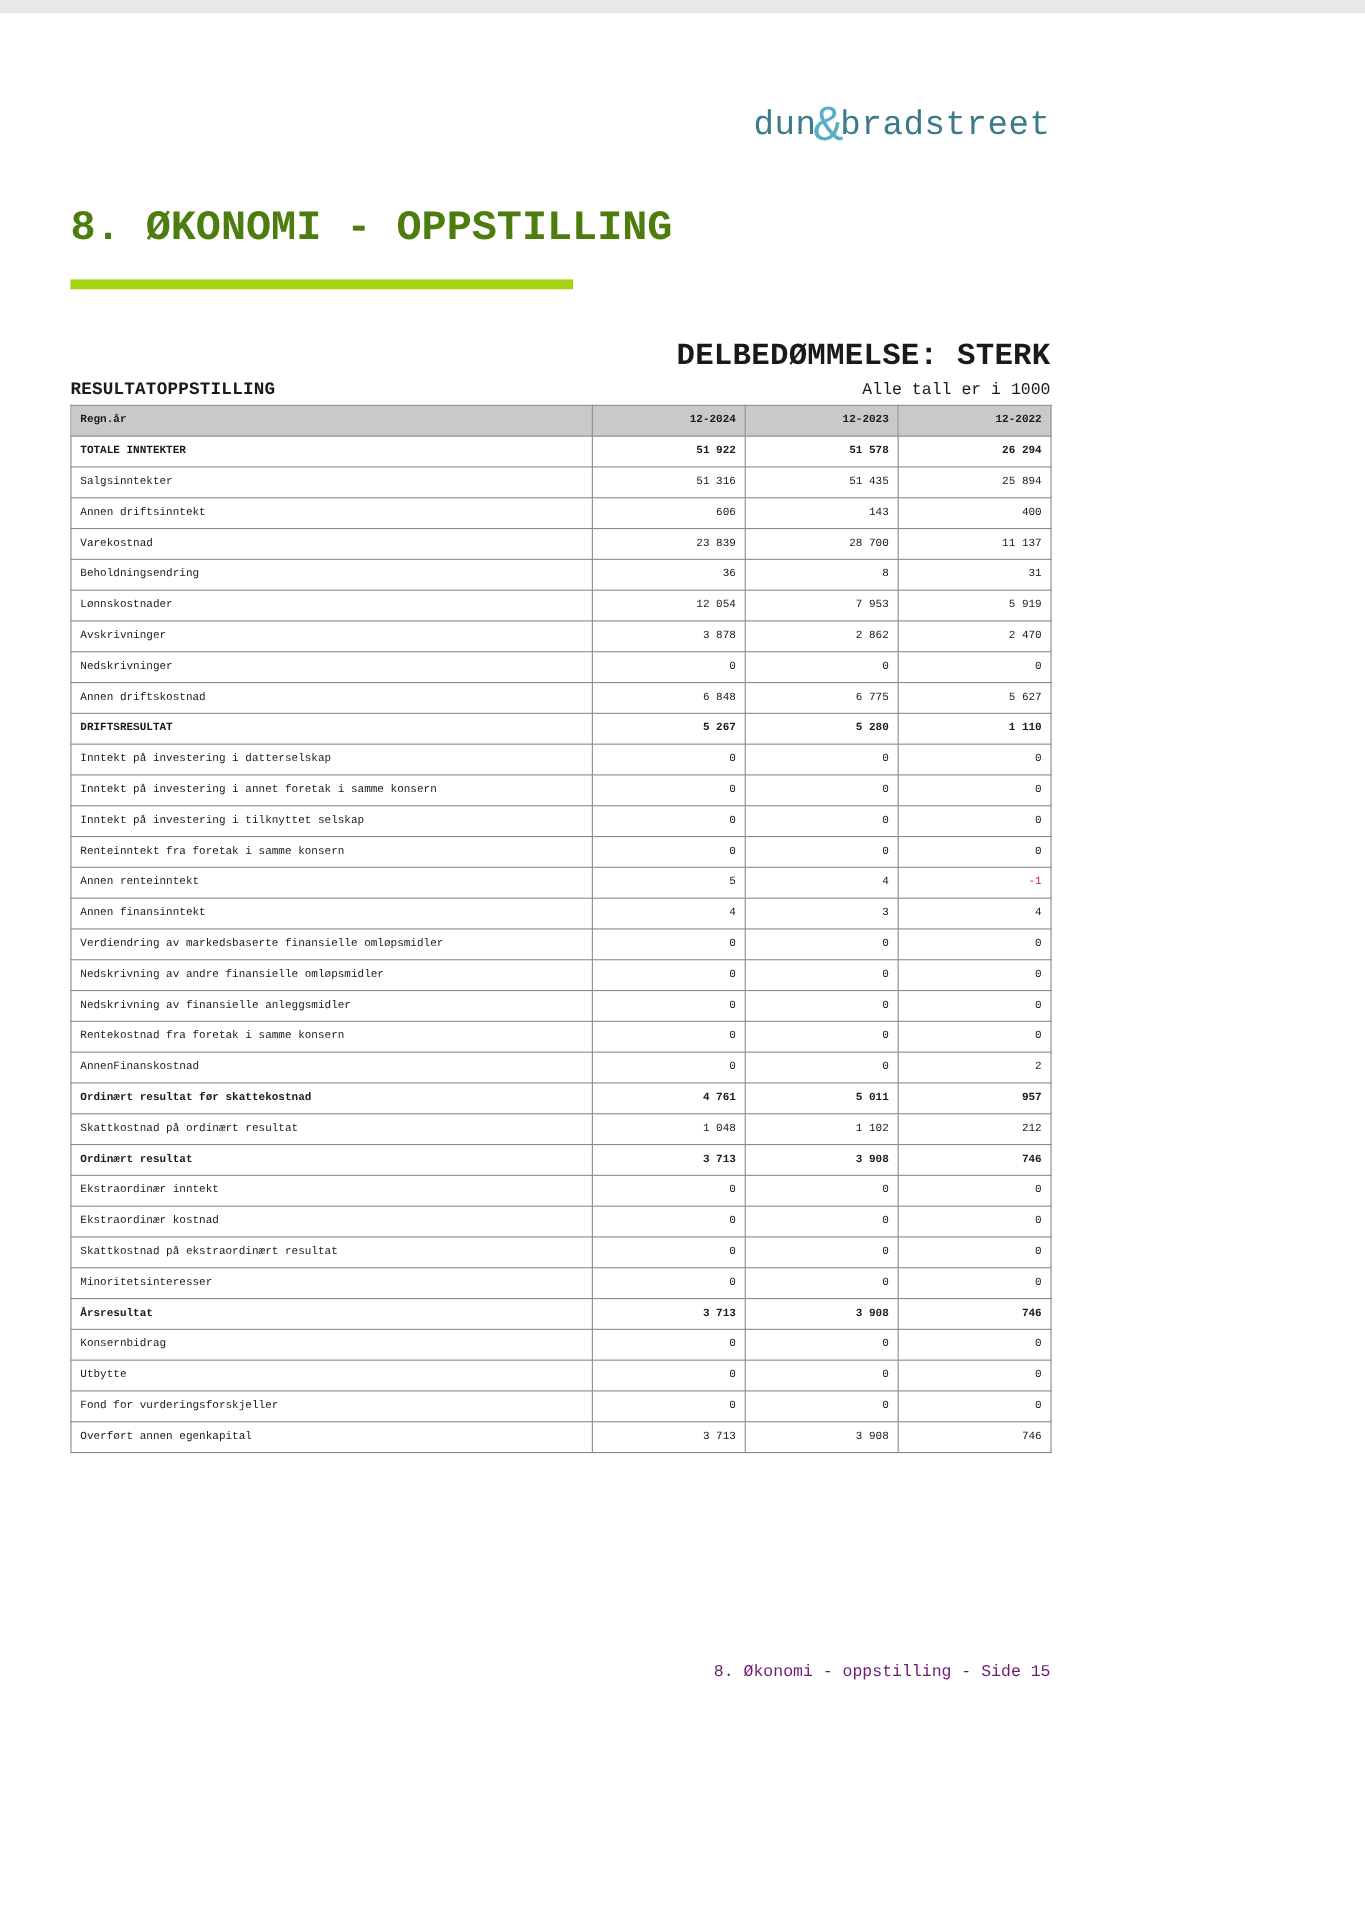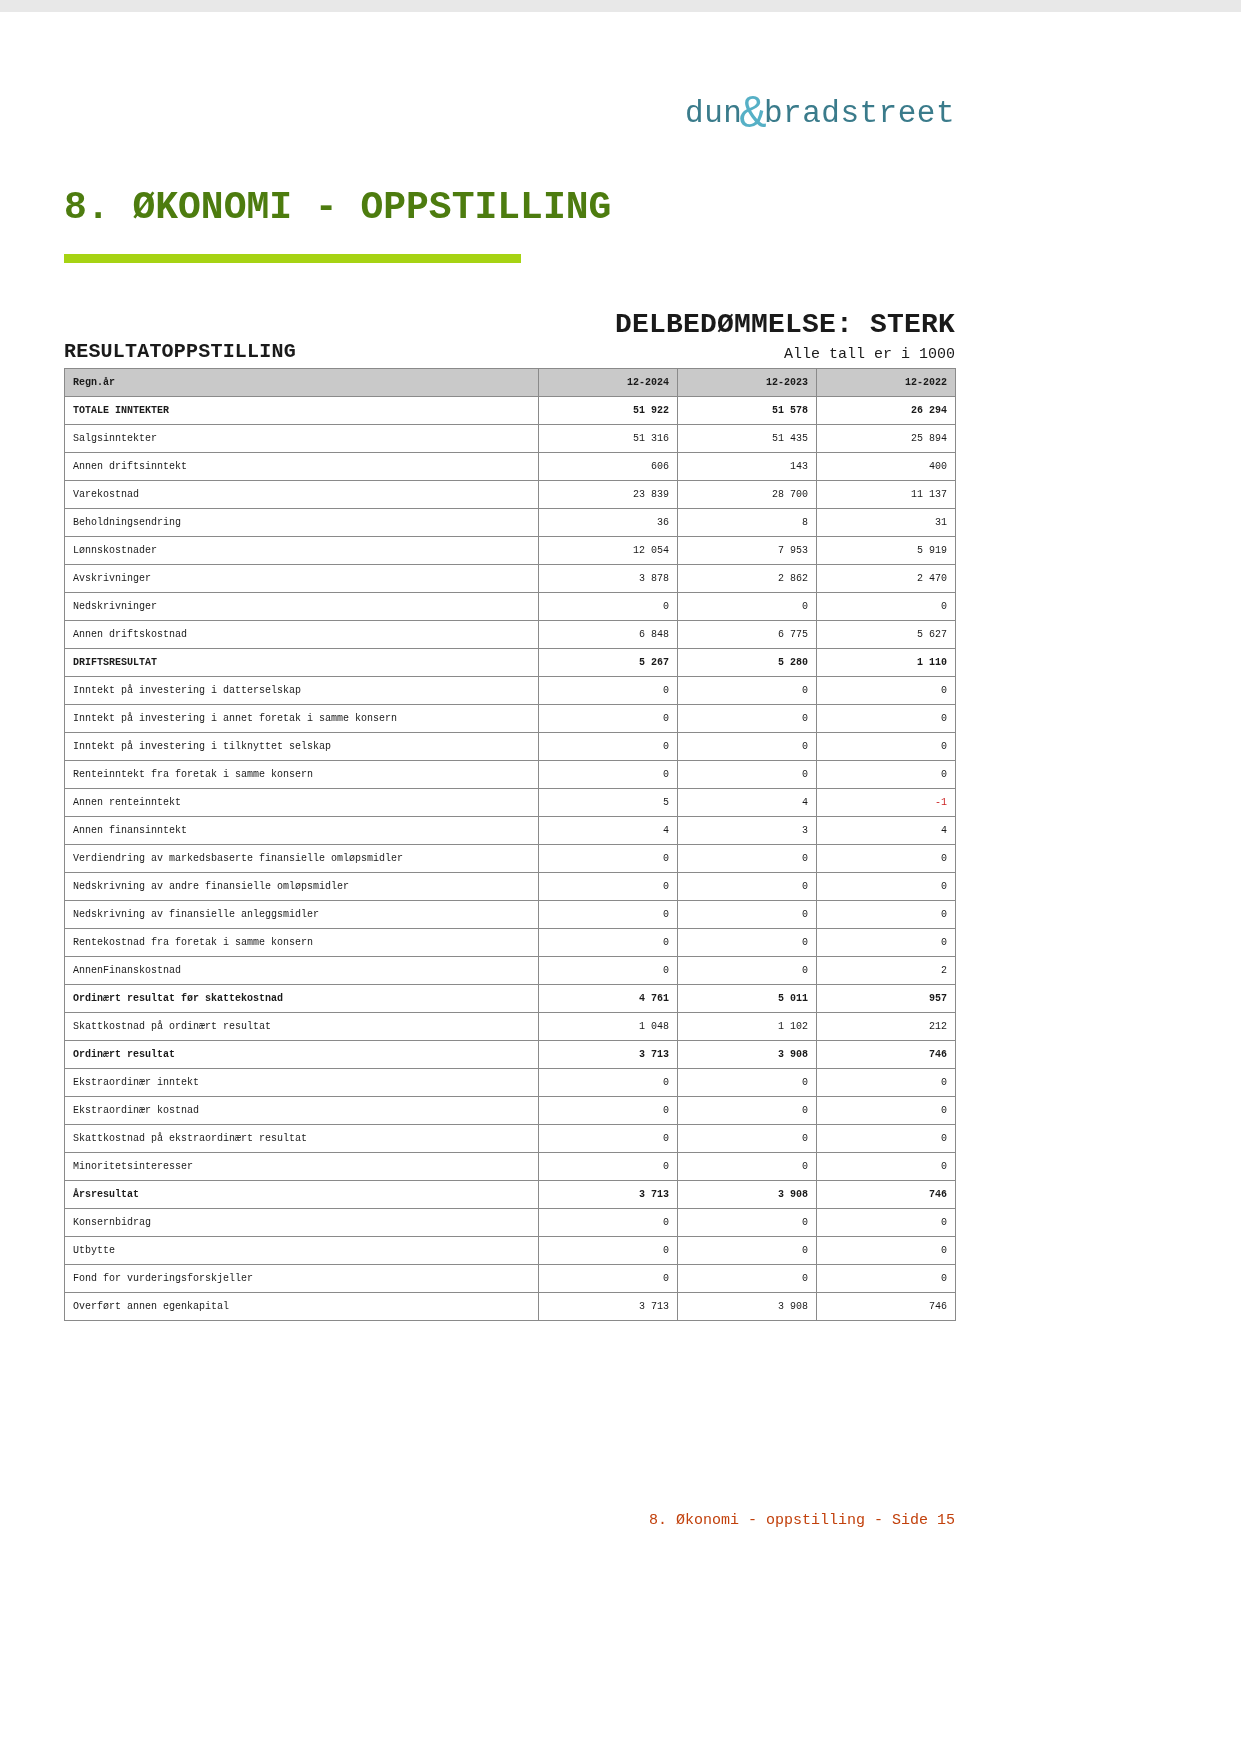--- a/index.html
+++ b/index.html
@@ -22,21 +22,21 @@
     margin:50px 0 0 0;font-size:38px;line-height:44px;font-weight:900;
     letter-spacing:0px;color:#4d7c0f;
   }
   .green-bar{
     margin-top:24px;width:457px;height:9px;background:var(--accent,#a6d313);
   }
   .meta{
     margin-top:46px;display:flex;justify-content:space-between;
     align-items:flex-end;margin-bottom:5px;
   }
-  .table-title{font-size:20px;font-weight:bold;letter-spacing:0.2px;}
+  .table-title{font-size:16px;font-weight:bold;letter-spacing:0.2px;}
   .meta-right{text-align:right;}
   .assessment{font-size:28px;font-weight:900;margin-bottom:6px;letter-spacing:0.2px;}
   .units-note{font-size:15px;}
   table.fin{
     width:891px;border-collapse:collapse;table-layout:fixed;
     font-size:10px;
   }
   table.fin th, table.fin td{
     border:1px solid #8a8a8a;padding:4px 8px;line-height:19px;
     overflow:hidden;white-space:nowrap;
@@ -44,21 +44,21 @@
   table.fin th{
     background:var(--header-bg,#c9c9c9);font-weight:bold;text-align:left;
   }
   table.fin th.num{text-align:right;}
   table.fin td.num{text-align:right;}
   table.fin tr.bold td{font-weight:bold;}
   table.fin td.neg{color:var(--negative,#cc2626);}
   col.c-label{width:474px;}
   col.c-num{width:139px;}
   .footer{
-    position:absolute;top:1500px;right:286px;font-size:15px;color:#c2410c;
+    position:absolute;top:1500px;right:286px;font-size:15px;color:#701a75;
   }
 </style>
 </head>
 <body>
 
 <div class="page">
   <div class="content">
 
     <div class="logo-row">
       <span class="logo-word">dun</span><span class="logo-amp">&amp;</span><span class="logo-word">bradstreet</span>

